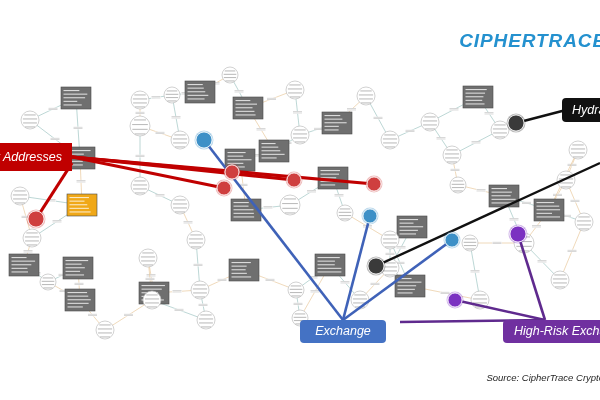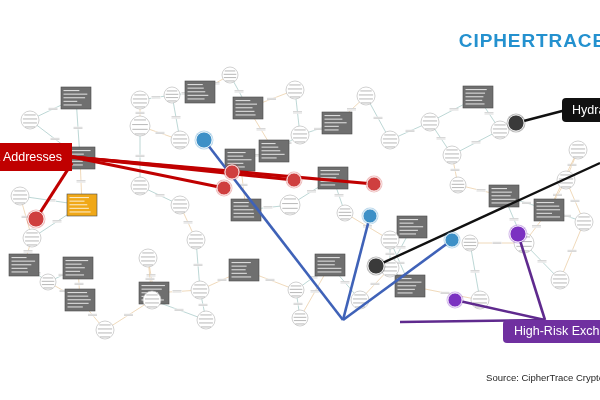--- a/index.html
+++ b/index.html
@@ -1,20 +1,20 @@
 <!DOCTYPE html>
 <html><head>
 <meta charset="utf-8">
 <style>
   html,body{margin:0;padding:0;}
   body{
     width:600px;height:400px;overflow:hidden;background:#ffffff;
     font-family:"Liberation Sans",sans-serif;position:relative;
   }
-  #stage{position:absolute;inset:0;width:600px;height:400px;overflow:hidden;background:#fff;}
+  #stage{position:absolute;inset:0;width:600px;height:400px;overflow:hidden;background:#fff;font-style:italic;}
   #graph{position:absolute;left:0;top:0;width:600px;height:400px;}
   .logo{
     position:absolute;right:-6px;top:30px;
     font-size:19px;font-weight:bold;letter-spacing:.9px;
     color:#2491cf;white-space:nowrap;
   }
   .source{
     position:absolute;right:-4px;bottom:17px;
     font-size:9.5px;color:#262626;white-space:nowrap;
   }
@@ -727,19 +727,20 @@
         <circle cx="376" cy="266" r="8" fill="#3a3a3a" stroke="#ffffff" stroke-width="0.8"></circle>
         <circle cx="518" cy="234" r="8" fill="#7b31c1" stroke="#ffffff" stroke-width="0.8"></circle>
         <circle cx="455" cy="300" r="7" fill="#7b31c1" stroke="#ffffff" stroke-width="0.8"></circle>
       </g>
   </svg>
 
   <div class="logo">CIPHERTRACE</div>
 
   <div class="callout dark-markets">Dark Market Addresses</div>
 
+  <div class="callout exchange">Exchange</div>
 
   <div class="callout highrisk">High-Risk Exchange</div>
 
   <div class="callout hydra">Hydra</div>
 
   <div class="source">Source: CipherTrace Crypto</div>
 </div>
 
 </body></html>

